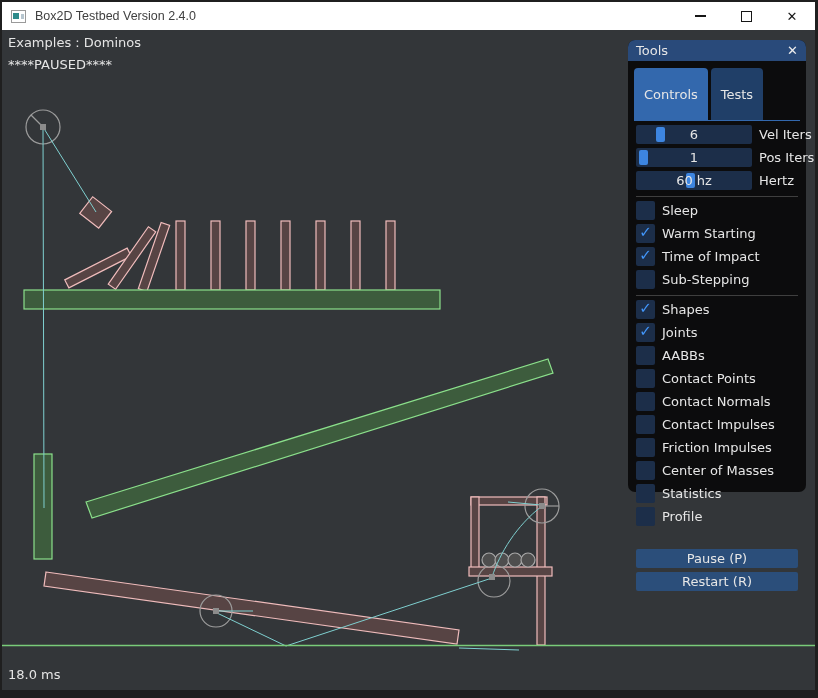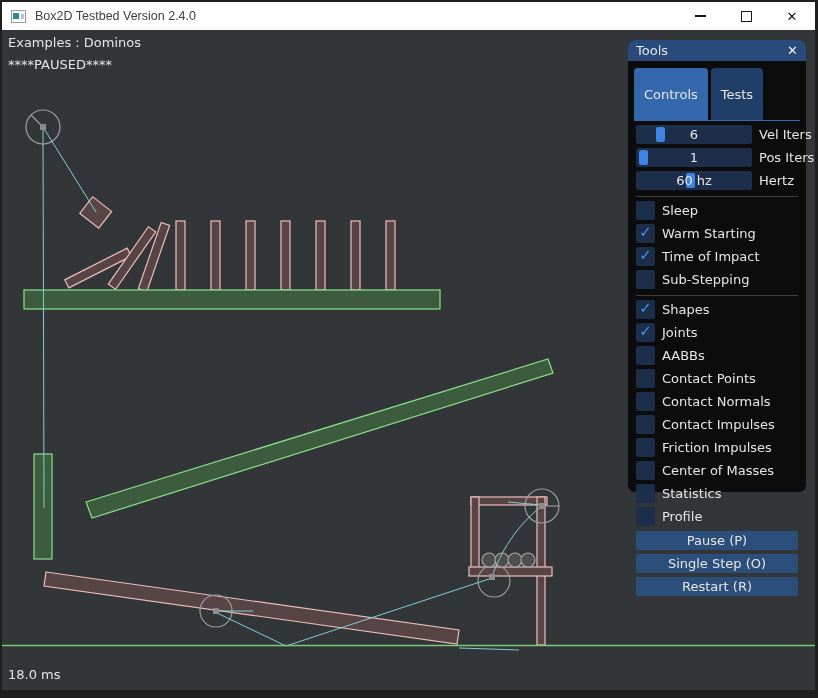--- a/index.html
+++ b/index.html
@@ -53,21 +53,21 @@
   .slider-grab{position:absolute;top:2px;width:9px;height:15px;background:#3d85e0;border-radius:2px}
   .slider-value{position:absolute;inset:0;display:flex;align-items:center;justify-content:center}
   .slider-label{margin-left:7px;white-space:nowrap}
   .separator{height:1px;background:#3f3f3f;margin:6px 0 2px 0}
   .check-row{display:flex;align-items:center;margin-top:4px;height:19px}
   .checkbox{width:19px;height:19px;background:#1c2e49;border-radius:2px;display:flex;align-items:center;justify-content:center;flex:0 0 auto}
   .mark{display:none;color:#4296fa;font-weight:bold;font-size:15px;line-height:1;transform:translateY(-1px)}
   .check-row.checked .mark{display:block}
   .check-label{margin-left:7px;white-space:nowrap}
   .btn{height:19px;margin-top:4px;background:#2b4e7a;border-radius:2px;display:flex;align-items:center;justify-content:center;cursor:default}
-  .btn-group{margin-top:5px}
+  .btn-group{margin-top:23px}
 </style>
 </head>
 <body>
 
 <div class="titlebar">
   <span class="app-icon"></span>
   <span class="title-text">Box2D Testbed Version 2.4.0</span>
   <div class="win-controls">
     <div class="win-btn">
         <span class="min-glyph"></span>
@@ -247,18 +247,17 @@
       <span class="checkbox"></span>
       <span class="check-label">Statistics</span>
     </div>
     <div class="check-row">
       <span class="checkbox"></span>
       <span class="check-label">Profile</span>
     </div>
 
     <div class="btn-group">
       <div class="btn">Pause (P)</div>
-      <div class="btn">Single Step (O)</div>
       <div class="btn">Restart (R)</div>
     </div>
 
   </div>
 </div>
 
 </body></html>

